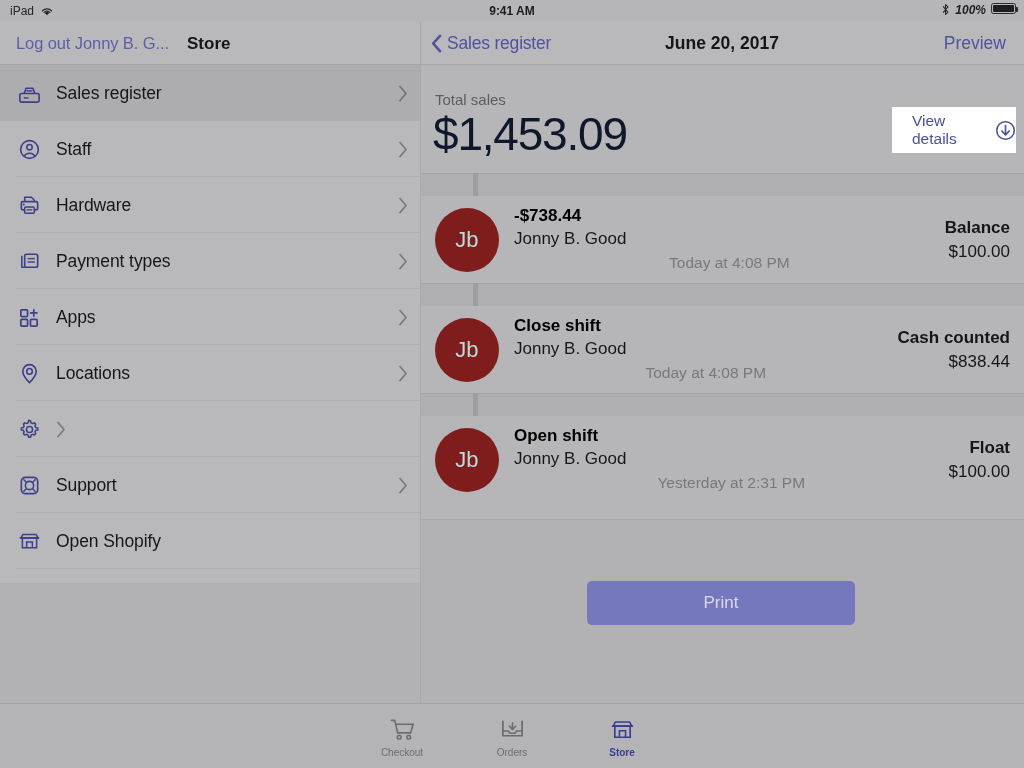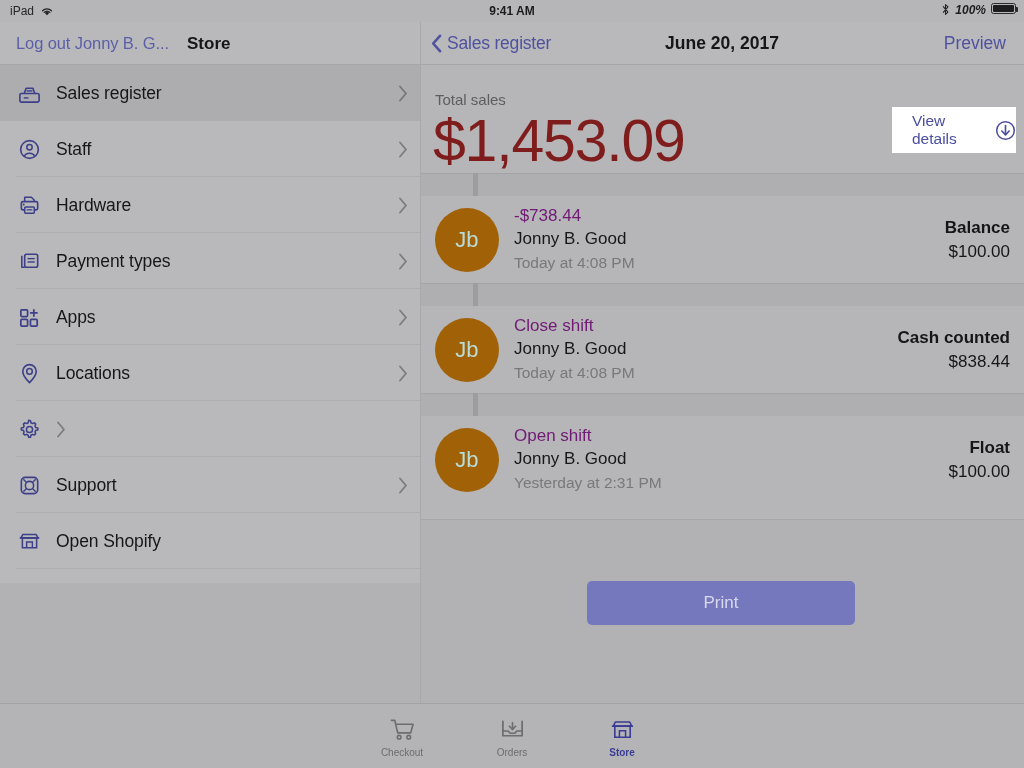--- a/index.html
+++ b/index.html
@@ -69,45 +69,45 @@
 
   
   .main{
     position:absolute; left:421px; top:65px; width:603px; height:638px;
     background:#b6b6b8;
   }
   .totals{
     position:relative; height:108px; background:#b6b6b8;
   }
   .totals-label{ position:absolute; left:14px; top:26px; font-size:15px; color:#5d5d61; }
-  .totals-value{ position:absolute; left:12px; top:42px; font-size:59px; font-weight:400; color:#7f1d1d; letter-spacing:-1.2px;text-align:center; }
+  .totals-value{ position:absolute; left:12px; top:42px; font-size:46px; font-weight:400; color:#0f172a; letter-spacing:-1.2px;text-align:center; }
   .view-details{
     position:absolute; right:8px; top:42px; width:124px; height:46px;
     background:#ffffff; display:flex; align-items:center; justify-content:center; gap:7px;
   }
   .vd-label{ font-size:15.5px; color:#4b4ea0;margin-left:20px; }
   .vd-ico{ width:21px; height:21px; }
 
   .gapbar{ position:relative; height:23px; background:#afafb2; }
   .gapbar .tick{ position:absolute; left:52px; top:0; width:5px; height:23px; background:#9d9da1; }
   .gapbar .hair-top{ position:absolute; left:0; right:0; top:0; height:1px; background:#a4a4a7; }
 
   .txn{
     position:relative; height:87px; background:#b6b6b8; display:flex; align-items:center;
     padding-left:14px; padding-right:14px;
   }
   .avatar{
-    width:64px; height:64px; border-radius:50%; background:#a16207;
+    width:64px; height:64px; border-radius:50%; background:#7f1d1d;
     display:flex; align-items:center; justify-content:center; flex:none;
     color:#b9dcd9; font-size:22px; letter-spacing:.2px;
   }
   .txn-body{ margin-left:15px; flex:1; min-width:0; }
-  .txn-title{ font-size:17px; font-weight:400; color:#701a75; line-height:23px; }
+  .txn-title{ font-size:17px; font-weight:700; color:#000000; line-height:23px; }
   .txn-sub{ font-size:17px; color:#17171b; line-height:24px; }
-  .txn-time{ font-size:15.5px; color:#78787d; line-height:24px; }
+  .txn-time{ font-size:15.5px; color:#78787d; line-height:24px;text-align:center; }
   .txn-right{ text-align:right; flex:none; }
   .txn-rlabel{ font-size:17px; font-weight:700; color:#16161a; line-height:24px; }
   .txn-ramount{ font-size:17px; color:#17171b; line-height:24px; }
 
   .listend{ position:absolute; left:0; right:0; height:1px; background:#a8a8ab; }
 
   .printzone{
     position:absolute; left:0; top:454px; width:603px; height:184px; background:#b2b2b5;
   }
   .print-btn{

